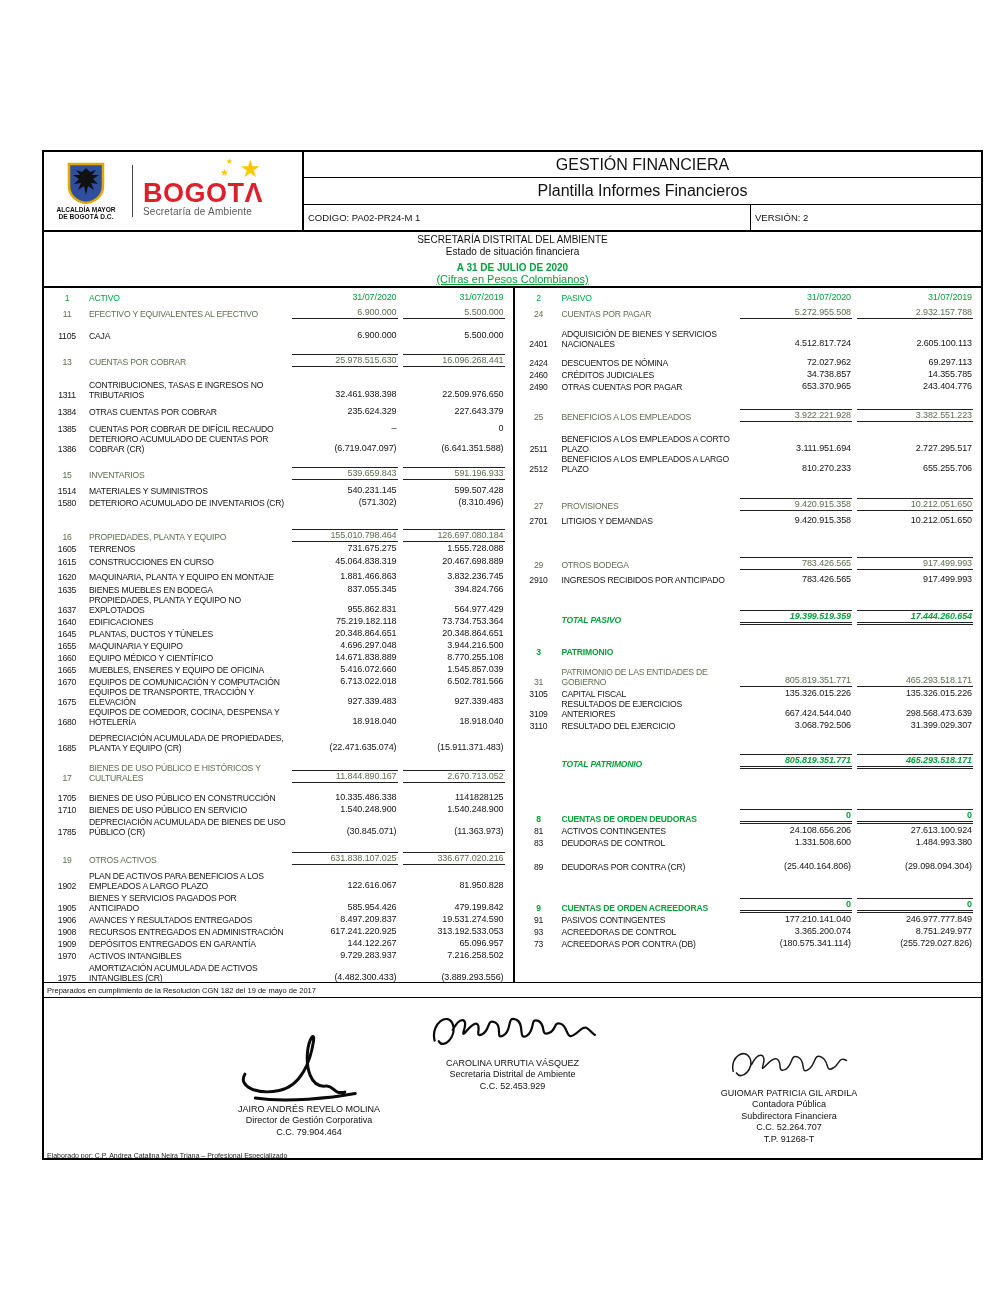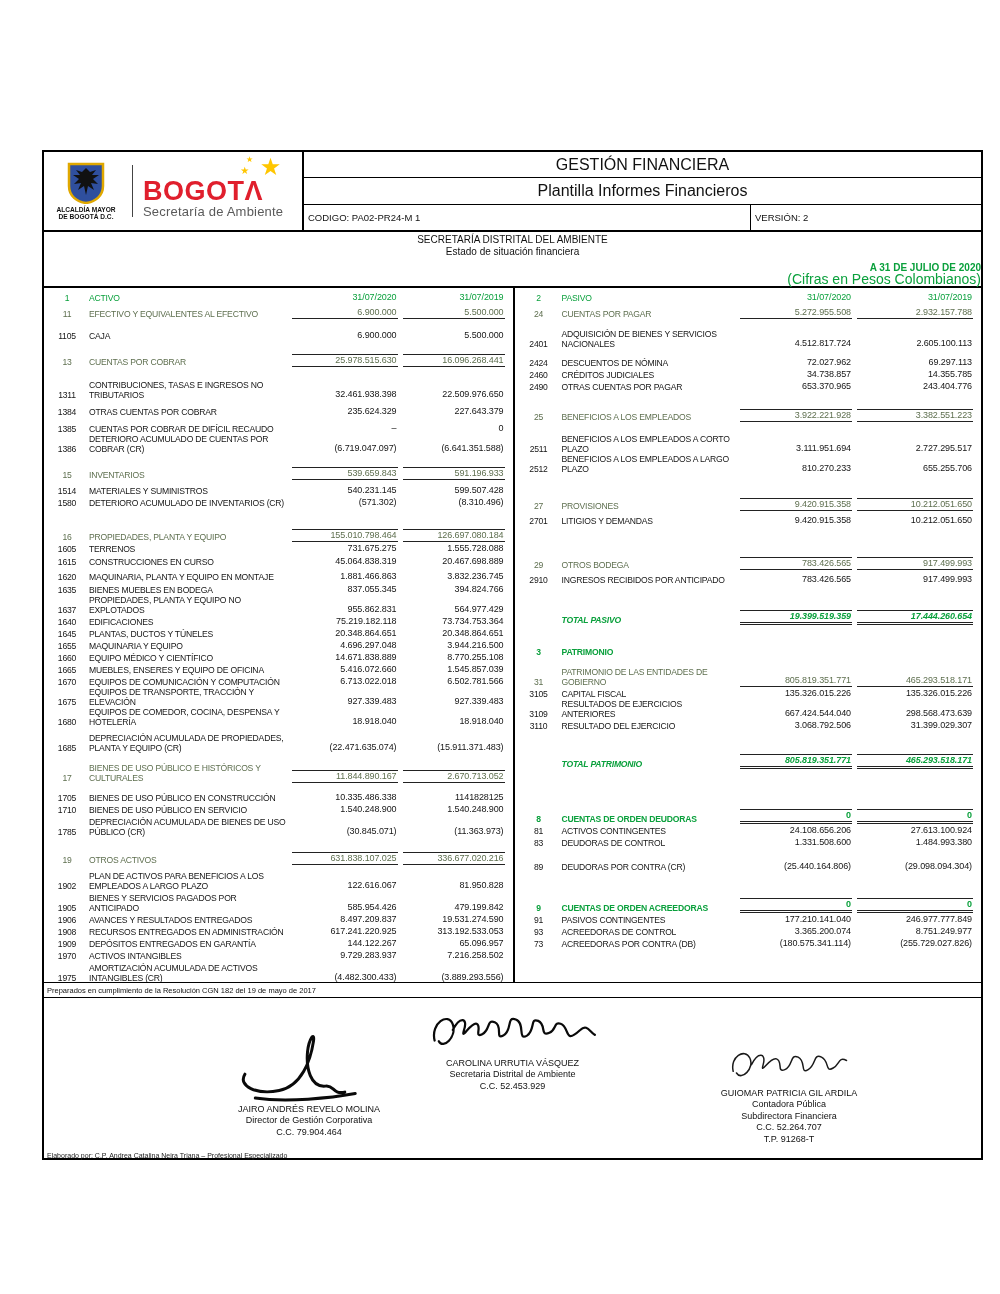--- a/index.html
+++ b/index.html
@@ -10,36 +10,36 @@
   
   .hdr{display:grid;grid-template-columns:260px 1fr;height:78px;border-bottom:2px solid #000;}
   .logos{border-right:2px solid #000;display:flex;align-items:center;justify-content:flex-start;gap:10px;padding:4px 6px;box-sizing:border-box;}
   .crest{width:72px;text-align:center;}
   .crest svg{display:block;margin:0 auto;}
   .crest-txt{font-size:6.6px;font-weight:bold;line-height:7.5px;margin-top:2px;}
   .logo-div{width:1px;height:52px;background:#444;}
   .bogota{position:relative;padding-top:16px;}
   .bogota .brand{font-size:27px;font-weight:800;color:#e01f2d;letter-spacing:.5px;line-height:24px;}
   .bogota .brand .lam{font-weight:800;}
-  .bogota .sec-amb{font-size:13px;color:#5a5a5a;margin-top:1px;letter-spacing:.2px;}
+  .bogota .sec-amb{font-size:10px;color:#5a5a5a;margin-top:1px;letter-spacing:.2px;}
   .star-big{position:absolute;top:-6px;right:2px;color:#ffc600;font-size:24px;line-height:20px;}
   .star-s1{position:absolute;top:2px;right:34px;color:#ffc600;font-size:10px;}
   .star-s2{position:absolute;top:-8px;right:30px;color:#ffc600;font-size:8px;}
   .hdr-right{display:flex;flex-direction:column;}
   .hdr-title,.hdr-sub{flex:1;display:flex;align-items:center;justify-content:center;font-size:16px;border-bottom:1.5px solid #000;}
   .hdr-meta{flex:1;display:grid;grid-template-columns:446px 1fr;}
   .hdr-code,.hdr-version{display:flex;align-items:center;font-size:9.5px;padding-left:4px;}
   .hdr-version{border-left:1.5px solid #000;}
 
   
   .titleblock{height:56px;border-bottom:2px solid #000;text-align:center;box-sizing:border-box;padding-top:2px;}
   .tb1,.tb2{font-size:10px;line-height:12px;color:#111;}
   .tb3{font-size:10px;line-height:13px;margin-top:3px;font-weight:bold;}
-  .tb4{font-size:14px;line-height:11px;}
-  .green{color:#0aa03c;text-align:right;}
+  .tb4{font-size:11px;line-height:11px;text-decoration:underline;}
+  .green{color:#0aa03c;}
 
   
   .main{display:grid;grid-template-columns:1fr 1fr;height:694px;border-bottom:1.5px solid #000;overflow:hidden;}
   .half{padding:3px 8px 0 6px;box-sizing:border-box;overflow:hidden;}
   .half.rightside{border-left:2px solid #000;}
   .row{display:grid;grid-template-columns:34px 1fr 106px 102px;column-gap:5px;align-items:end;font-size:8.6px;letter-spacing:-.2px;}
   .rightside .row{grid-template-columns:36px 1fr 112px 116px;}
   .row .c{text-align:center;}
   .row .v{text-align:right;font-size:9px;letter-spacing:-.1px;padding:0 1px 1px 0;}
   .det{color:#151515;min-height:12px;}

